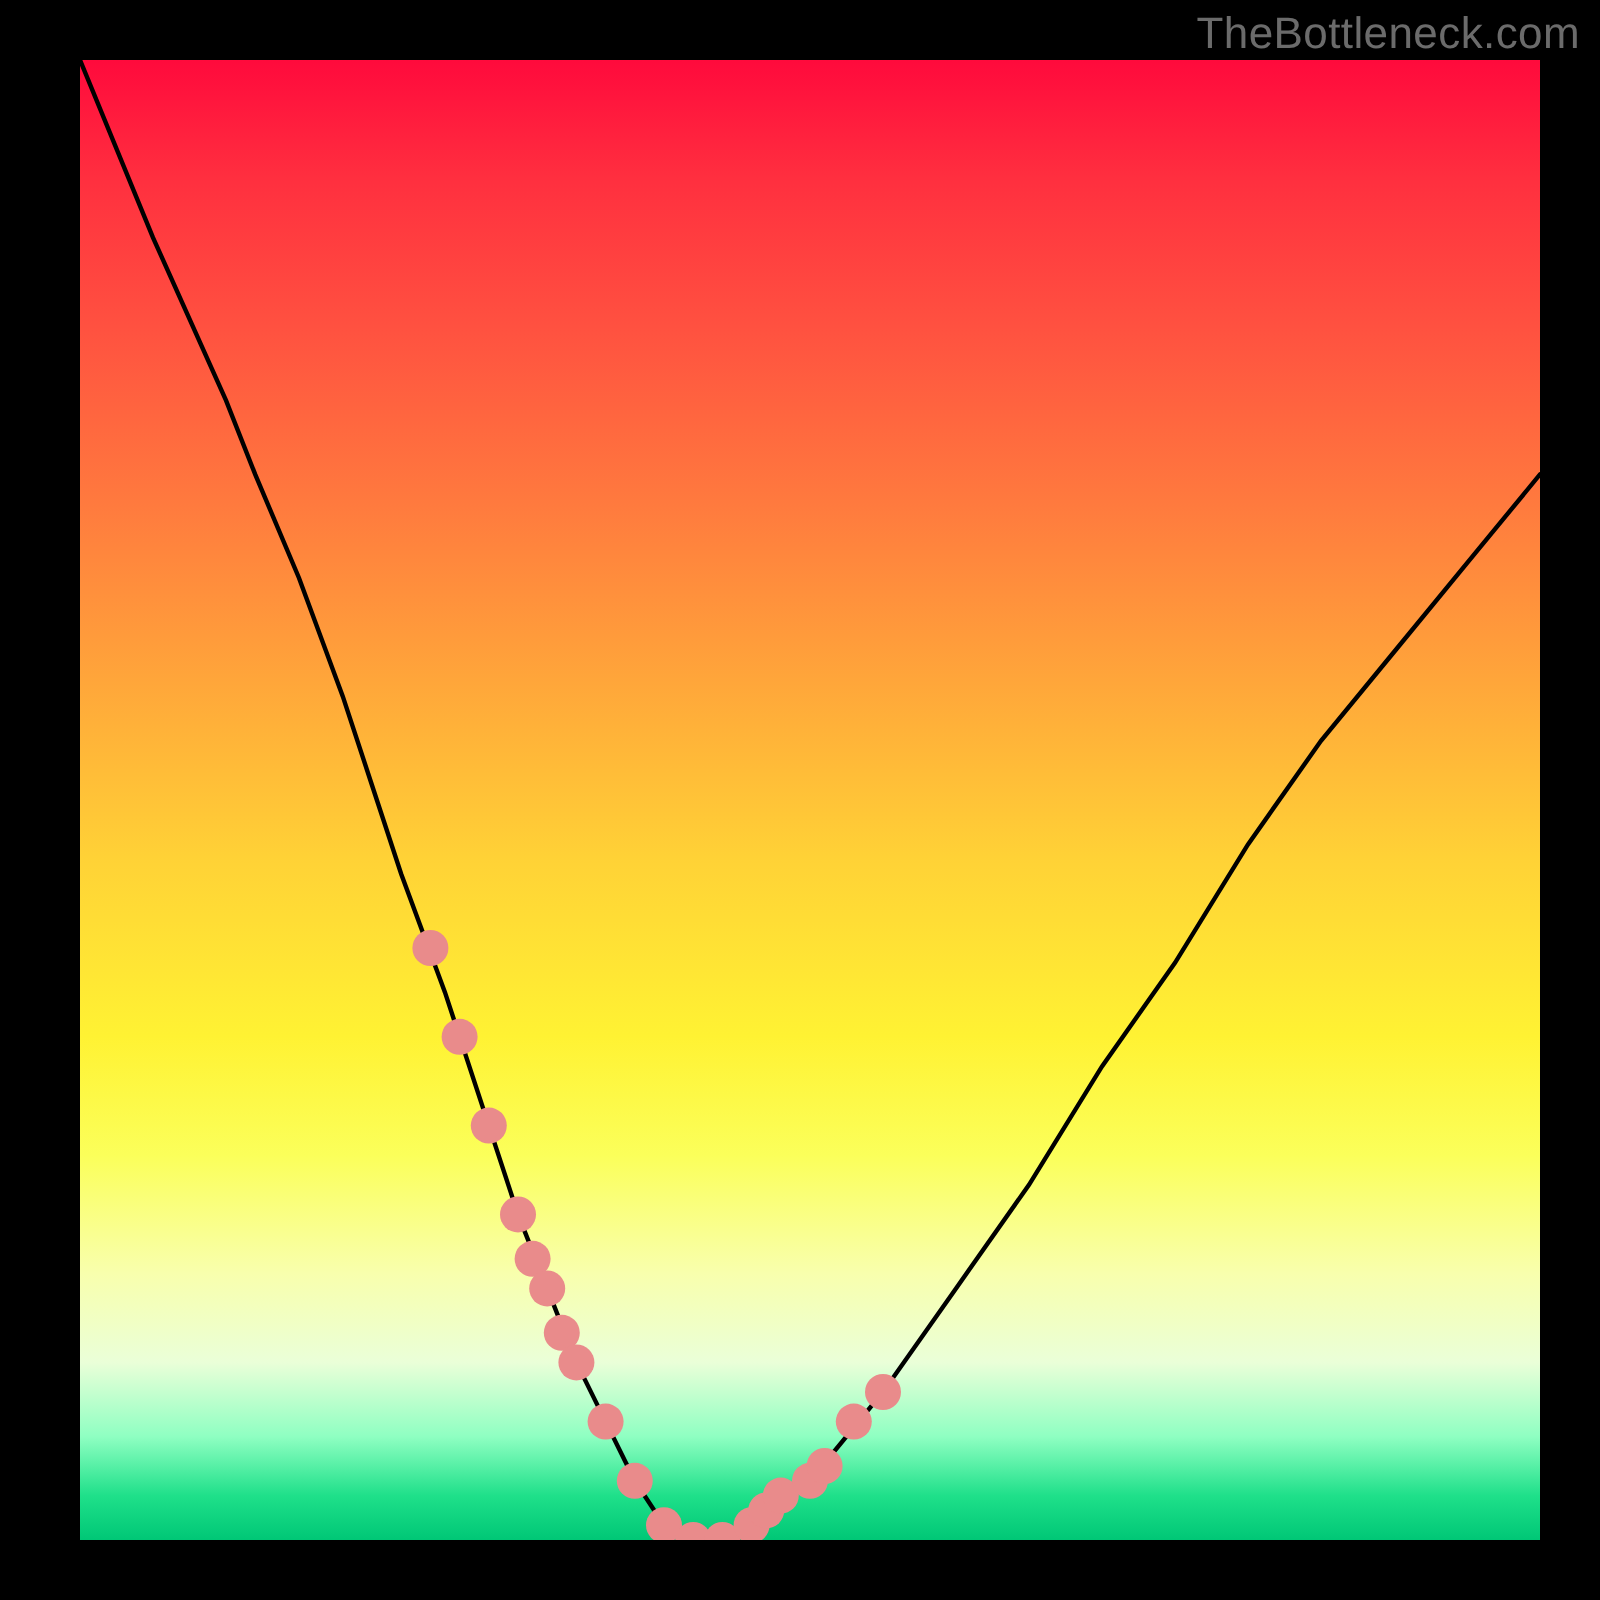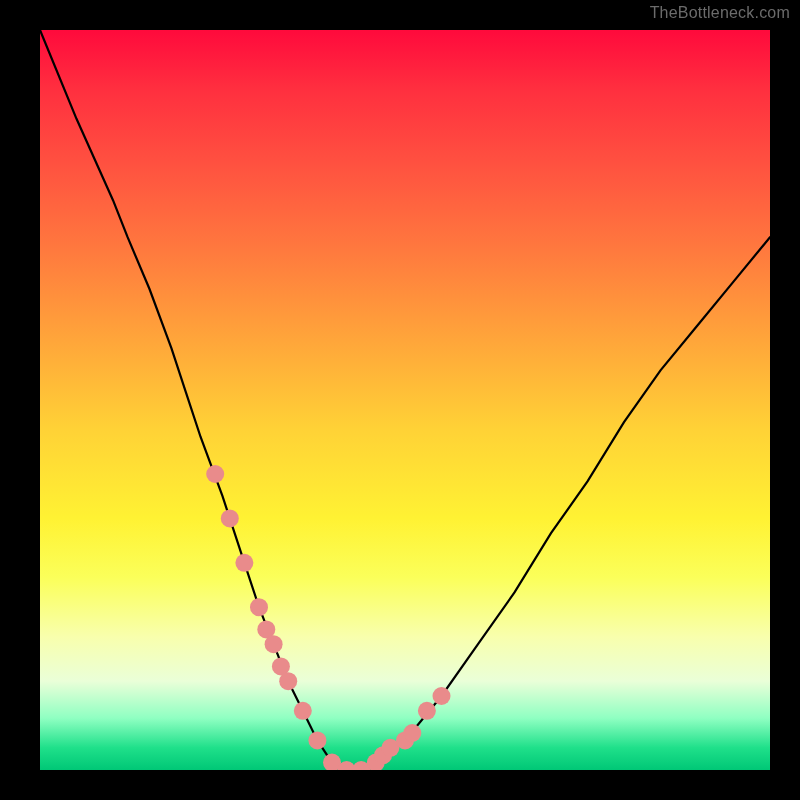--- a/index.html
+++ b/index.html
@@ -47,21 +47,21 @@
     left: 0;
     top: 0;
     width: 730px;
     height: 740px;
   }
   .watermark {
     position: absolute;
     top: 4px;
     right: 10px;
     color: #6b6b6b;
-    font-size: 16px;
+    font-size: 22px;
     font-weight: 500;
     letter-spacing: 0.2px;
   }
 </style>
 </head>
 <body>
 
 <div class="frame">
   <span class="watermark">TheBottleneck.com</span>
 

